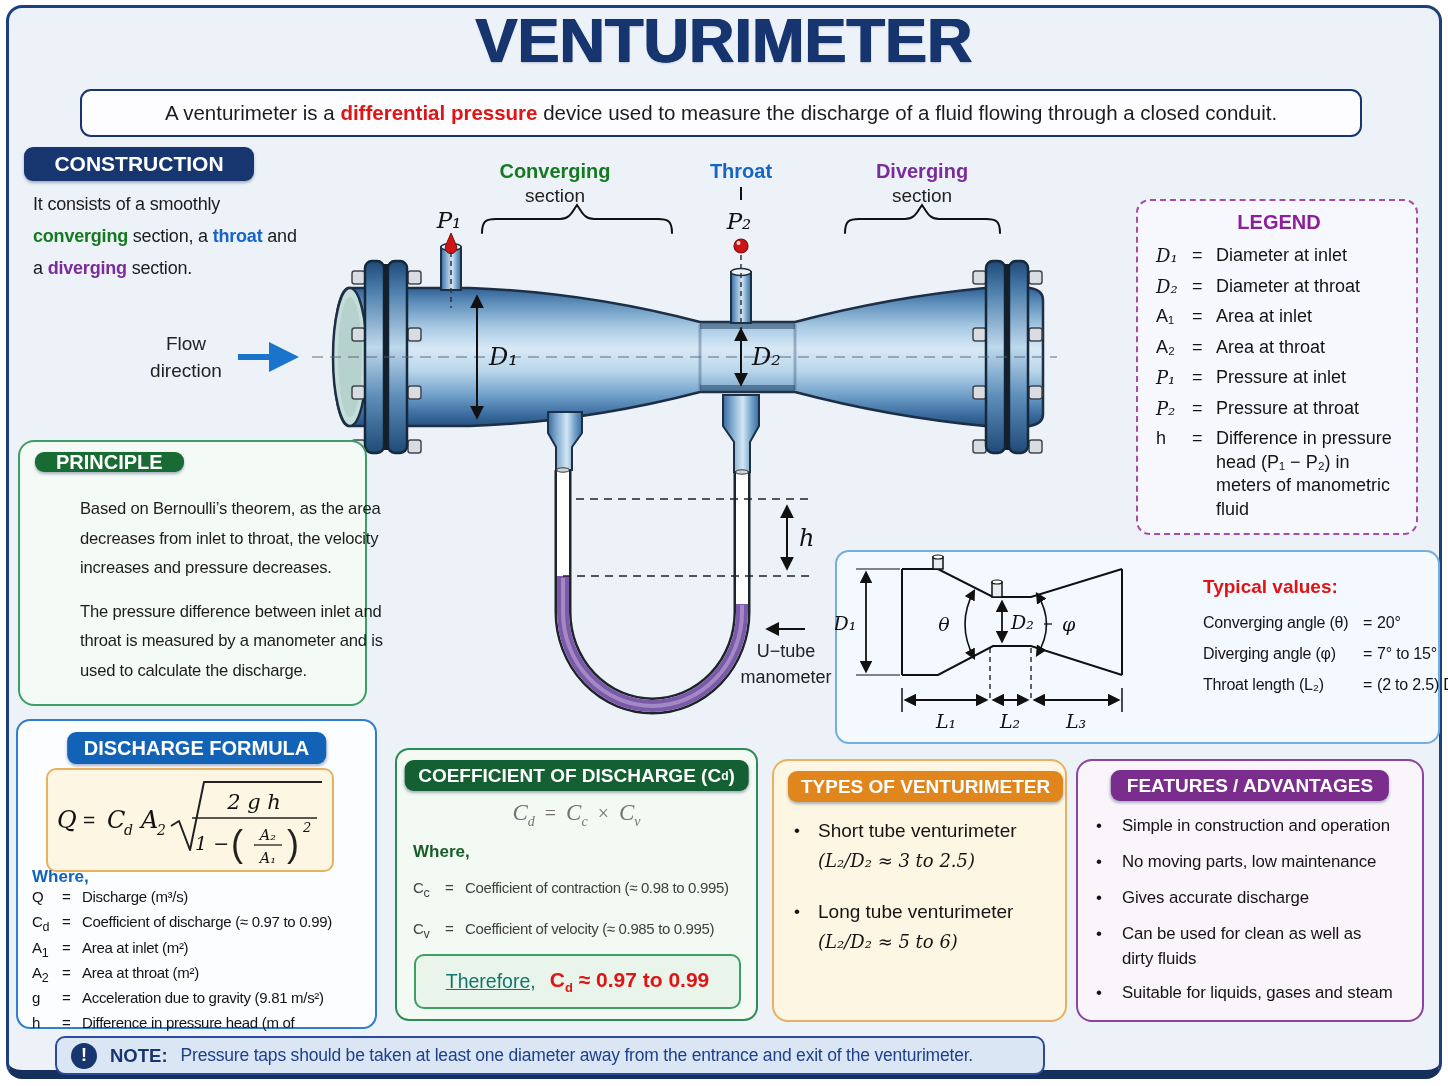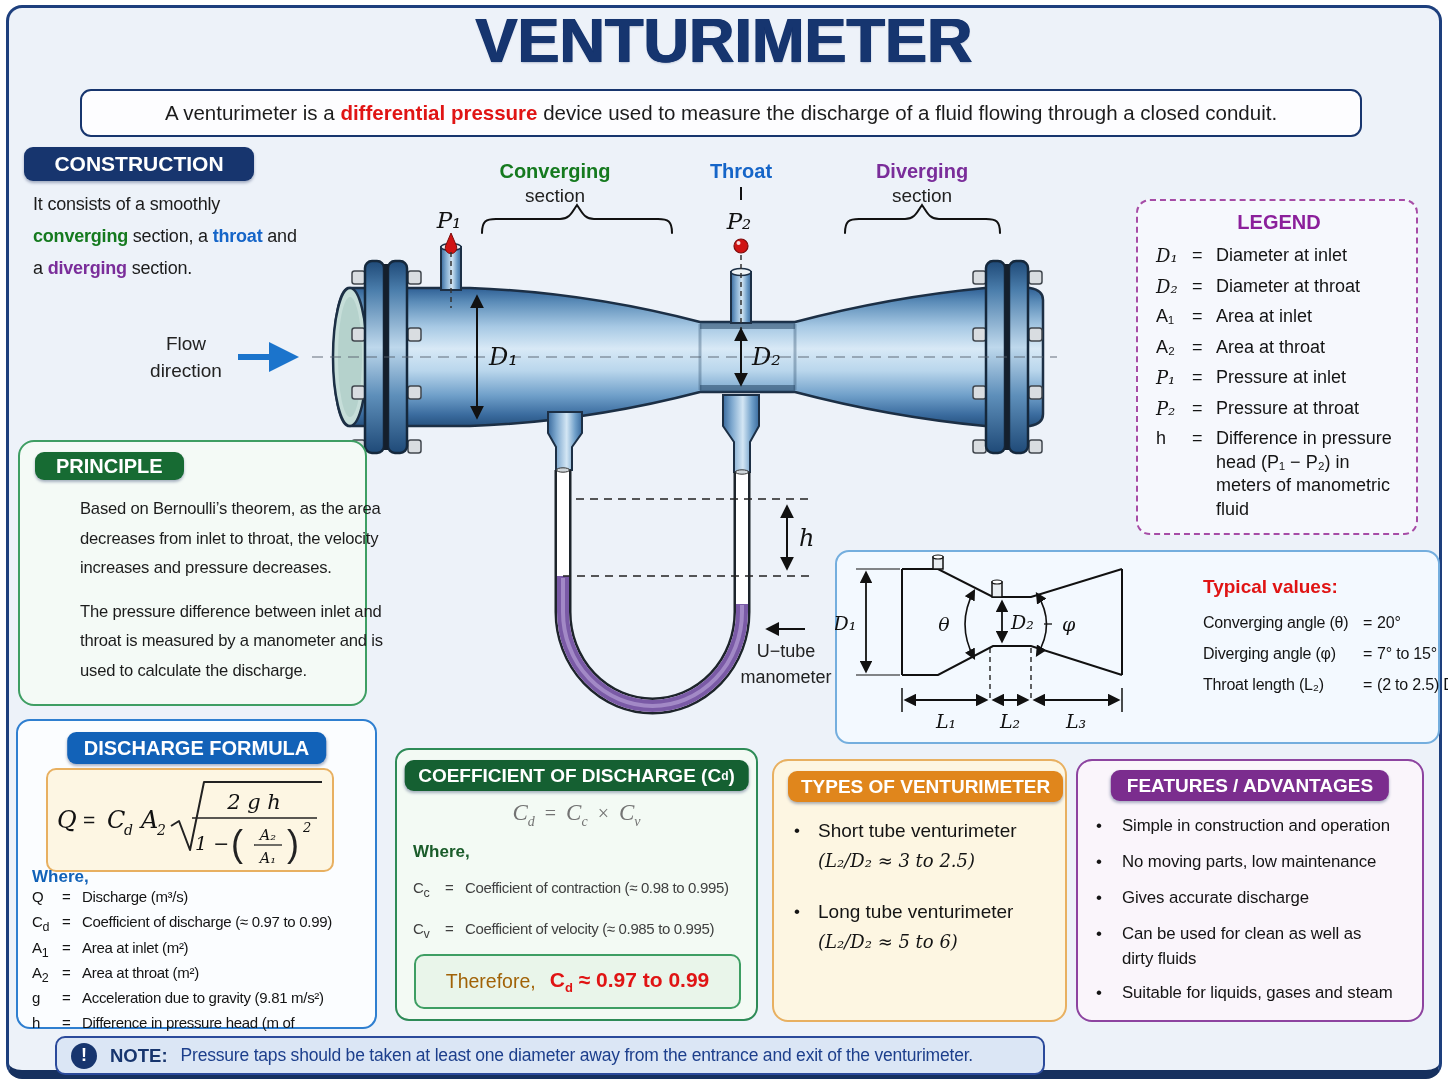--- a/index.html
+++ b/index.html
@@ -25,42 +25,42 @@
     background:rgba(252,252,255,.6);padding:8px 10px 8px 14px;box-sizing:border-box;}
   .legend-title{text-align:center;color:#8b1f9b;font-weight:bold;font-size:20px;margin:2px 0 10px 0;}
   .legend-row{display:grid;grid-template-columns:40px 24px auto;font-size:18px;line-height:23.5px;margin-bottom:7px;color:#141414;}
   .legend-row .sym{text-align:left;padding-left:4px;}
   .sym-it{font-family:"DejaVu Serif",serif;font-style:italic;}
   .typical-box{left:835px;top:550px;width:601px;height:190px;border:2px solid #74aede;border-radius:14px;background:#f3f9ff;}
   .typical-text{left:1203px;top:576px;width:226px;}
   .typical-title{color:#e01414;font-weight:bold;font-size:19px;margin-bottom:9px;}
   .typ-row{display:grid;grid-template-columns:160px 14px auto;font-size:16px;line-height:31px;color:#141414;letter-spacing:-0.2px;white-space:nowrap;}
   .principle-box{left:18px;top:440px;width:345px;height:262px;border:2px solid #3e9e63;border-radius:16px;background:#f4faf6;}
-  .pill-principle{left:15px;top:10px;height:28px;padding:0 21px;background:#176b33;font-size:20px;position:absolute;}
+  .pill-principle{left:15px;top:10px;height:20px;padding:0 21px;background:#176b33;font-size:20px;position:absolute;}
   .principle-text{position:absolute;left:16px;top:52px;width:316px;font-size:16.6px;line-height:29.5px;color:#1c1c1c;letter-spacing:-0.2px;margin-left:44px;}
   .principle-text p{margin:0 0 14px 0;}
   .discharge-box{left:16px;top:719px;width:357px;height:306px;border:2px solid #2f7fd0;border-radius:14px;background:#fbfdff;}
   .pill-discharge{position:absolute;left:50%;transform:translateX(-50%);top:11px;height:32px;padding:0 17px;background:#1262b8;font-size:20px;}
   .formula-inner{position:absolute;left:28px;top:47px;width:284px;height:100px;border:2px solid #e8b061;border-radius:10px;background:#fdf6e3;}
   .where-label{font-weight:bold;font-size:17px;}
   .where-blue{color:#1262b8;} .where-green{color:#1a5c2a;}
   .dwhere{position:absolute;left:14px;top:146px;width:332px;}
   .drow{display:grid;grid-template-columns:30px 20px auto;font-size:15px;line-height:19.3px;color:#141414;letter-spacing:-0.3px;}
   .drow .desc{white-space:nowrap;} .drow.wrap .desc{white-space:normal;}
   .coeff-box{left:395px;top:748px;width:359px;height:269px;border:2px solid #2e8b57;border-radius:14px;background:#f3faf4;}
   .pill-coeff{position:absolute;left:50%;transform:translateX(-50%);top:10px;height:31px;padding:0 14px;background:#156032;font-size:19px;}
   .mfx{font-family:Liberation Serif, serif;font-style:italic;font-size:23px;color:#737373;}
   .mfx sub{font-size:14px;font-style:italic;}
   .mfx .op{font-style:normal;padding:0 10px;font-size:20px;}
   .coeff-formula{position:absolute;left:0;top:50px;width:100%;text-align:center;}
   .cwhere{position:absolute;left:16px;top:92px;width:330px;}
   .crow{display:grid;grid-template-columns:32px 20px auto;font-size:15px;line-height:20px;color:#404040;letter-spacing:-0.35px;margin-top:16px;white-space:nowrap;}
   .therefore{position:absolute;left:17px;top:204px;width:323px;height:51px;border:2px solid #3e9e63;border-radius:10px;background:#e9f5ea;
     display:flex;align-items:center;justify-content:center;gap:14px;}
-  .therefore .lbl{font-size:19.5px;color:#a16207;}
+  .therefore .lbl{font-size:19.5px;color:#0f766e;text-decoration:underline;}
   .therefore .val{color:#e01414;font-weight:bold;font-size:21px;}
   .therefore .val sub{font-size:13px;}
   .types-box{left:772px;top:759px;width:291px;height:259px;border:2px solid #e8b061;border-radius:16px;background:#fdf6e2;}
   .pill-types{position:absolute;left:14px;top:10px;height:31px;padding:0 13px;background:#e0861c;font-size:19px;}
   .titem{position:absolute;left:20px;display:grid;grid-template-columns:24px auto;font-size:19px;color:#141414;line-height:30px;}
   .titem .l2{font-family:"DejaVu Serif",serif;font-style:italic;font-size:18px;}
   .features-box{left:1076px;top:759px;width:344px;height:259px;border:2px solid #8d44a0;border-radius:16px;background:#faf5fb;}
   .pill-features{position:absolute;left:50%;transform:translateX(-50%);top:9px;height:31px;padding:0 16px;background:#7b2d8e;font-size:19px;}
   .fitem{position:absolute;left:18px;width:312px;display:grid;grid-template-columns:26px auto;font-size:16.8px;line-height:25px;color:#141414;letter-spacing:-0.1px;}
   .bullet{font-size:17px;}

